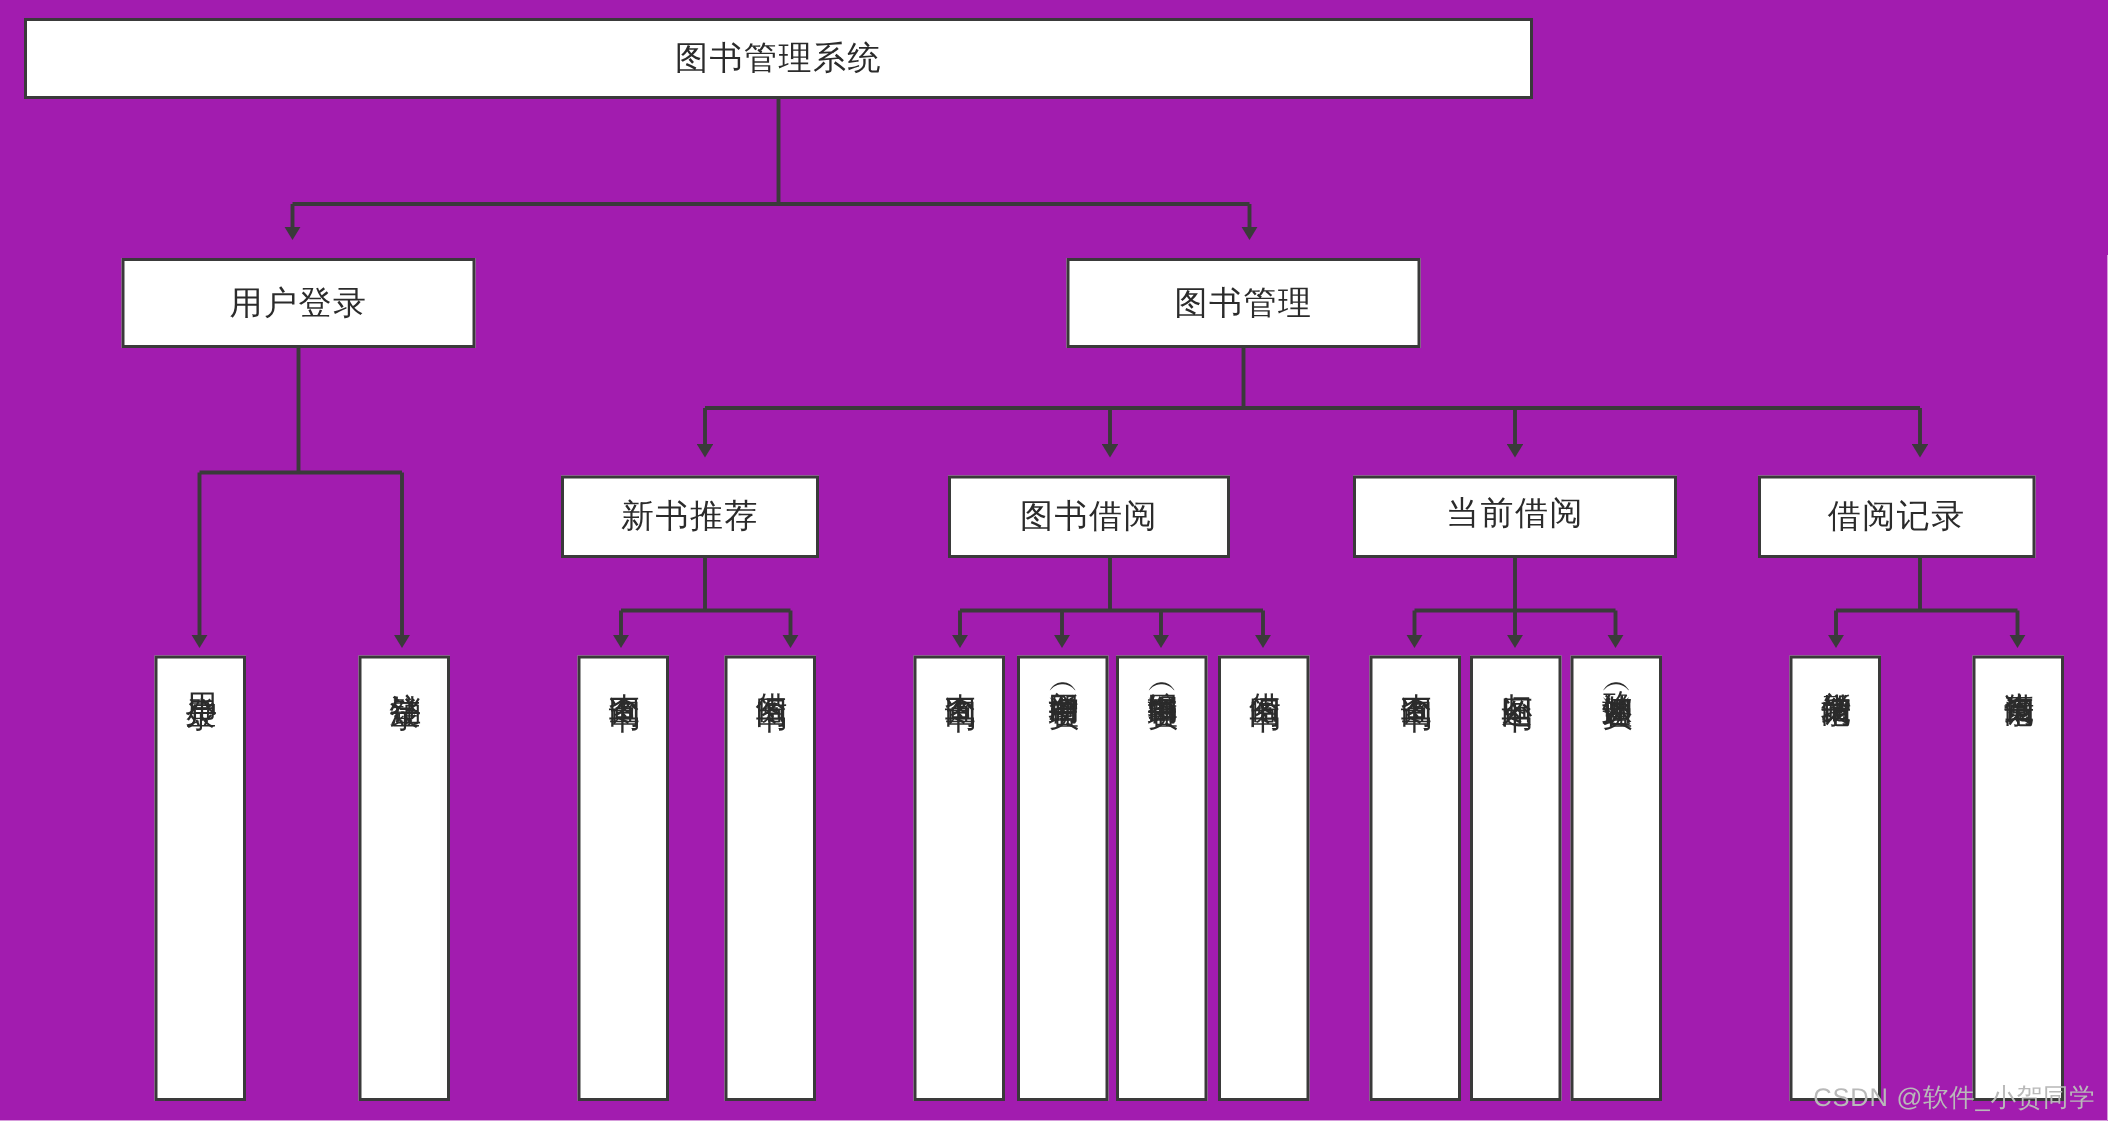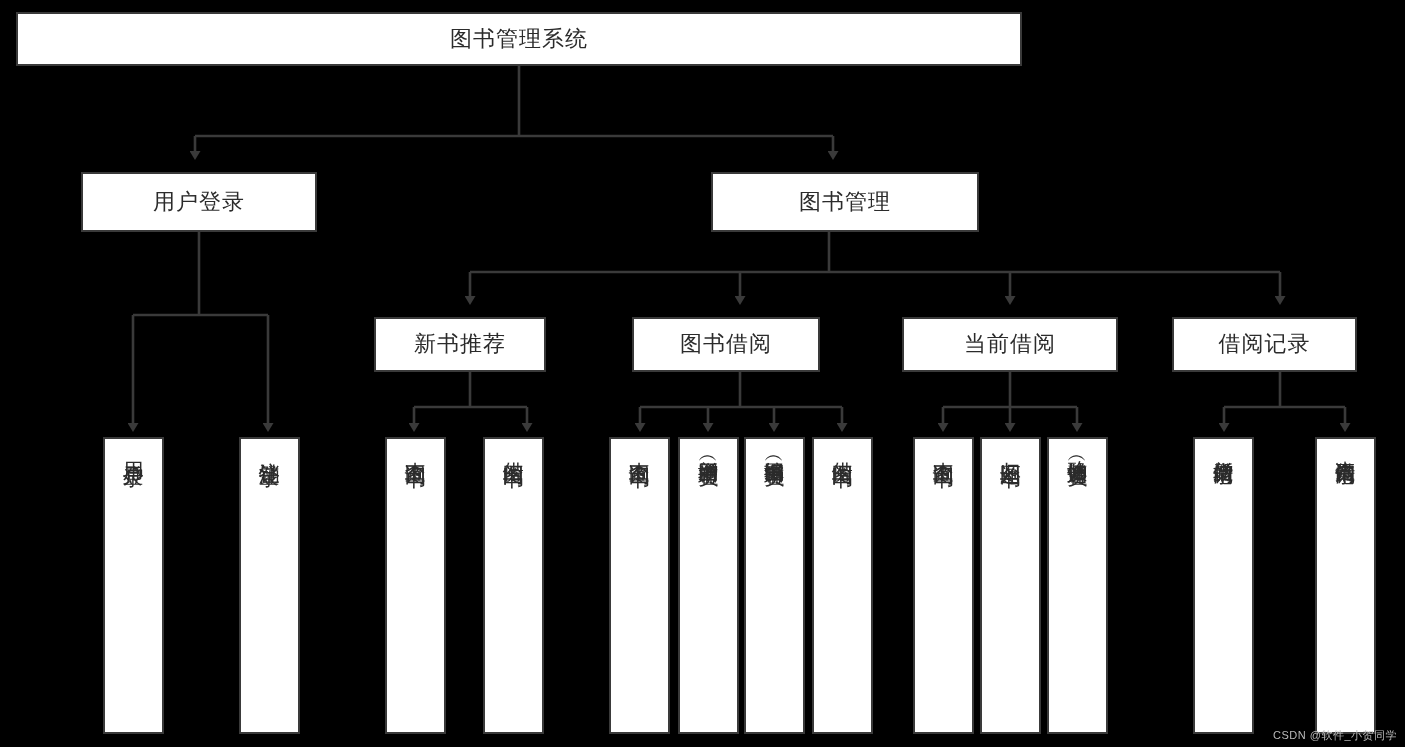--- a/index.html
+++ b/index.html
@@ -7,21 +7,21 @@
     padding: 0;
     background: #ffffff;
   }
   body {
     font-family: "Liberation Sans", "DejaVu Sans", sans-serif;
   }
   #canvas {
     position: relative;
     width: 1405px;
     height: 747px;
-    background: #000000;
+    background: #a21caf;
     overflow: hidden;
   }
   #wires {
     position: absolute;
     left: 0;
     top: 0;
     width: 1405px;
     height: 747px;
     pointer-events: none;
   }
@@ -58,21 +58,21 @@
     display: block;
   }
   .vlabel.tall {
     font-size: 20px;
     letter-spacing: 1px;
   }
   #watermark {
     position: absolute;
     right: 8px;
     bottom: 4px;
-    font-size: 11px;
+    font-size: 17px;
     color: #b9b9b9;
     letter-spacing: 0.5px;
     white-space: nowrap;
   }
 </style>
 </head>
 <body>
 
 <div id="canvas">
 
@@ -126,31 +126,31 @@
     </g>
   </svg>
 
   <div class="node root horiz" style="left:16px; top:12px; width:1006px; height:54px;">
     <span>图书管理系统</span>
   </div>
 
   <div class="node horiz" style="left:81px; top:172px; width:236px; height:60px;">
     <span>用户登录</span>
   </div>
-  <div class="node horiz" style="left:711px; top:172px; width:268px; height:60px;">
+  <div class="node horiz" style="left:711px; top:172px; width:236px; height:60px;">
     <span>图书管理</span>
   </div>
 
   <div class="node horiz" style="left:374px; top:317px; width:172px; height:55px;">
     <span>新书推荐</span>
   </div>
   <div class="node horiz" style="left:632px; top:317px; width:188px; height:55px;">
     <span>图书借阅</span>
   </div>
-  <div class="node horiz" style="left:902px; top:317px; width:216px; height:55px;">
+  <div class="node horiz" style="left:902px; top:317px; width:216px; height:55px;font-family:Liberation Mono, monospace;">
     <span>当前借阅</span>
   </div>
   <div class="node horiz" style="left:1172px; top:317px; width:185px; height:55px;">
     <span>借阅记录</span>
   </div>
 
   <div class="node vert" style="left:103px; top:437px; width:61px; height:297px;">
     <span class="vlabel">用户登录</span>
   </div>
   <div class="node vert" style="left:239px; top:437px; width:61px; height:297px;">

